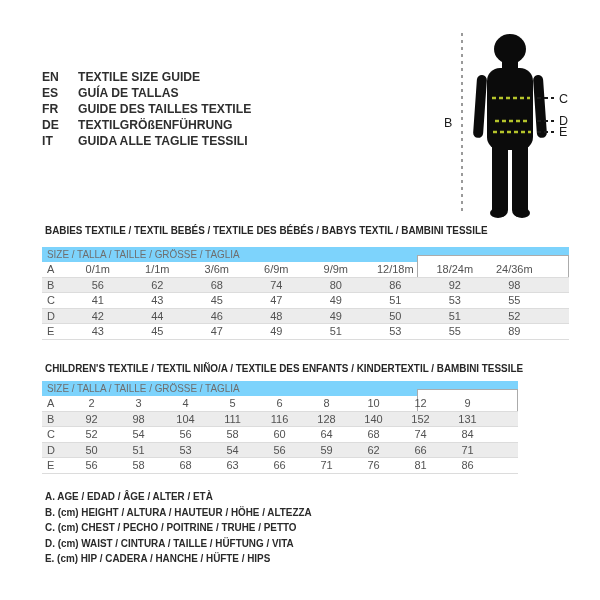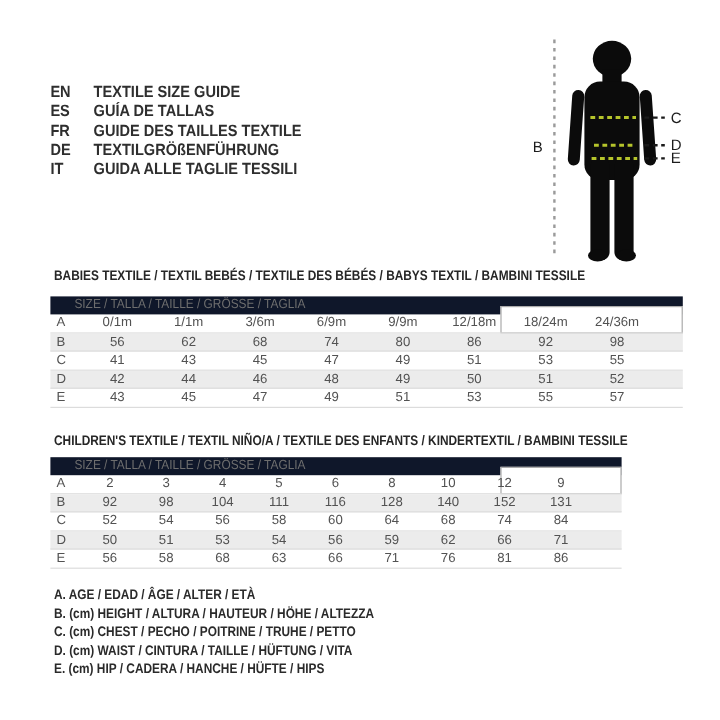--- a/index.html
+++ b/index.html
@@ -19,22 +19,22 @@
   
   .theading{position:absolute;font-size:11.5px;font-weight:700;color:#262626;
             white-space:nowrap;transform:scaleX(0.86);transform-origin:0 0;}
   #babies-heading{left:45px;top:224px;}
   #children-heading{left:45px;top:362px;}
 
   
   .stable{position:absolute;font-size:11px;}
   #babies-table{left:42px;top:247px;width:527px;}
   #children-table{left:42px;top:381px;width:476px;}
-  .band{height:15px;line-height:15px;background:#0f172a;color:#6e6e6e;
-        padding-left:20px;white-space:nowrap;}
+  .band{height:15px;line-height:15px;background:#7dd3fc;color:#6e6e6e;
+        padding-left:5px;white-space:nowrap;}
   .band span{display:inline-block;transform:scaleX(0.9);transform-origin:0 0;}
   .hlbox{position:absolute;background:#ffffff;border:1px solid #ababab;box-sizing:border-box;}
   #babies-box{left:375px;top:8px;width:152px;height:23px;}
   #children-box{left:375px;top:8px;width:101px;height:23px;}
   .trow{display:grid;height:15.5px;line-height:14.5px;border-bottom:1px solid #dcdcdc;
         color:#525252;box-sizing:border-box;position:relative;}
   #babies-table .trow{grid-template-columns:26px repeat(8,59.5px) 1fr;}
   #children-table .trow{grid-template-columns:26px repeat(9,47px) 1fr;}
   .trow.stripe{background:#ececec;}
   .tcell{text-align:center;}
@@ -159,21 +159,21 @@
         </div>
         <div class="trow">
           <span class="tcell tlabel">E</span>
           <span class="tcell">43</span>
           <span class="tcell">45</span>
           <span class="tcell">47</span>
           <span class="tcell">49</span>
           <span class="tcell">51</span>
           <span class="tcell">53</span>
           <span class="tcell">55</span>
-          <span class="tcell">57</span>
+          <span class="tcell">89</span>
         </div>
       </div>
   </div>
 
   <div class="theading" id="children-heading">CHILDREN'S TEXTILE / TEXTIL NIÑO/A / TEXTILE DES ENFANTS / KINDERTEXTIL / BAMBINI TESSILE</div>
   <div class="stable" id="children-table">
     <div class="band">
       <span>SIZE / TALLA / TAILLE / GRÖSSE / TAGLIA</span>
     </div>
     <div class="hlbox" id="children-box"></div>

